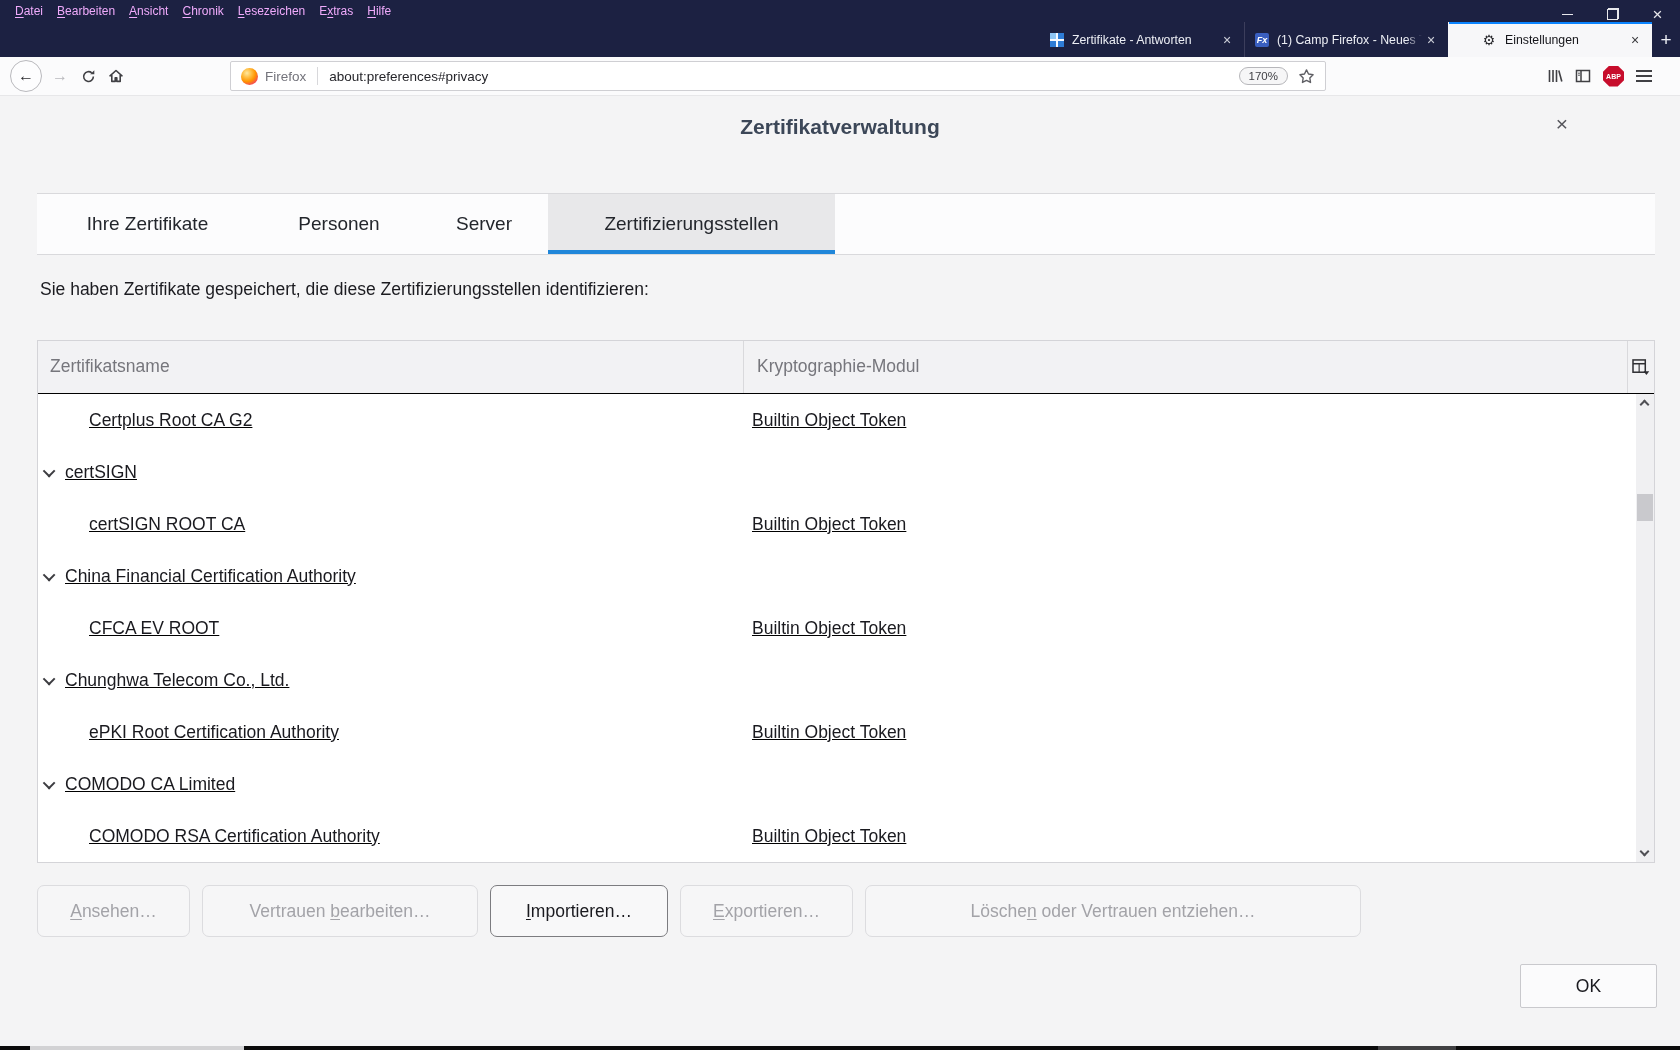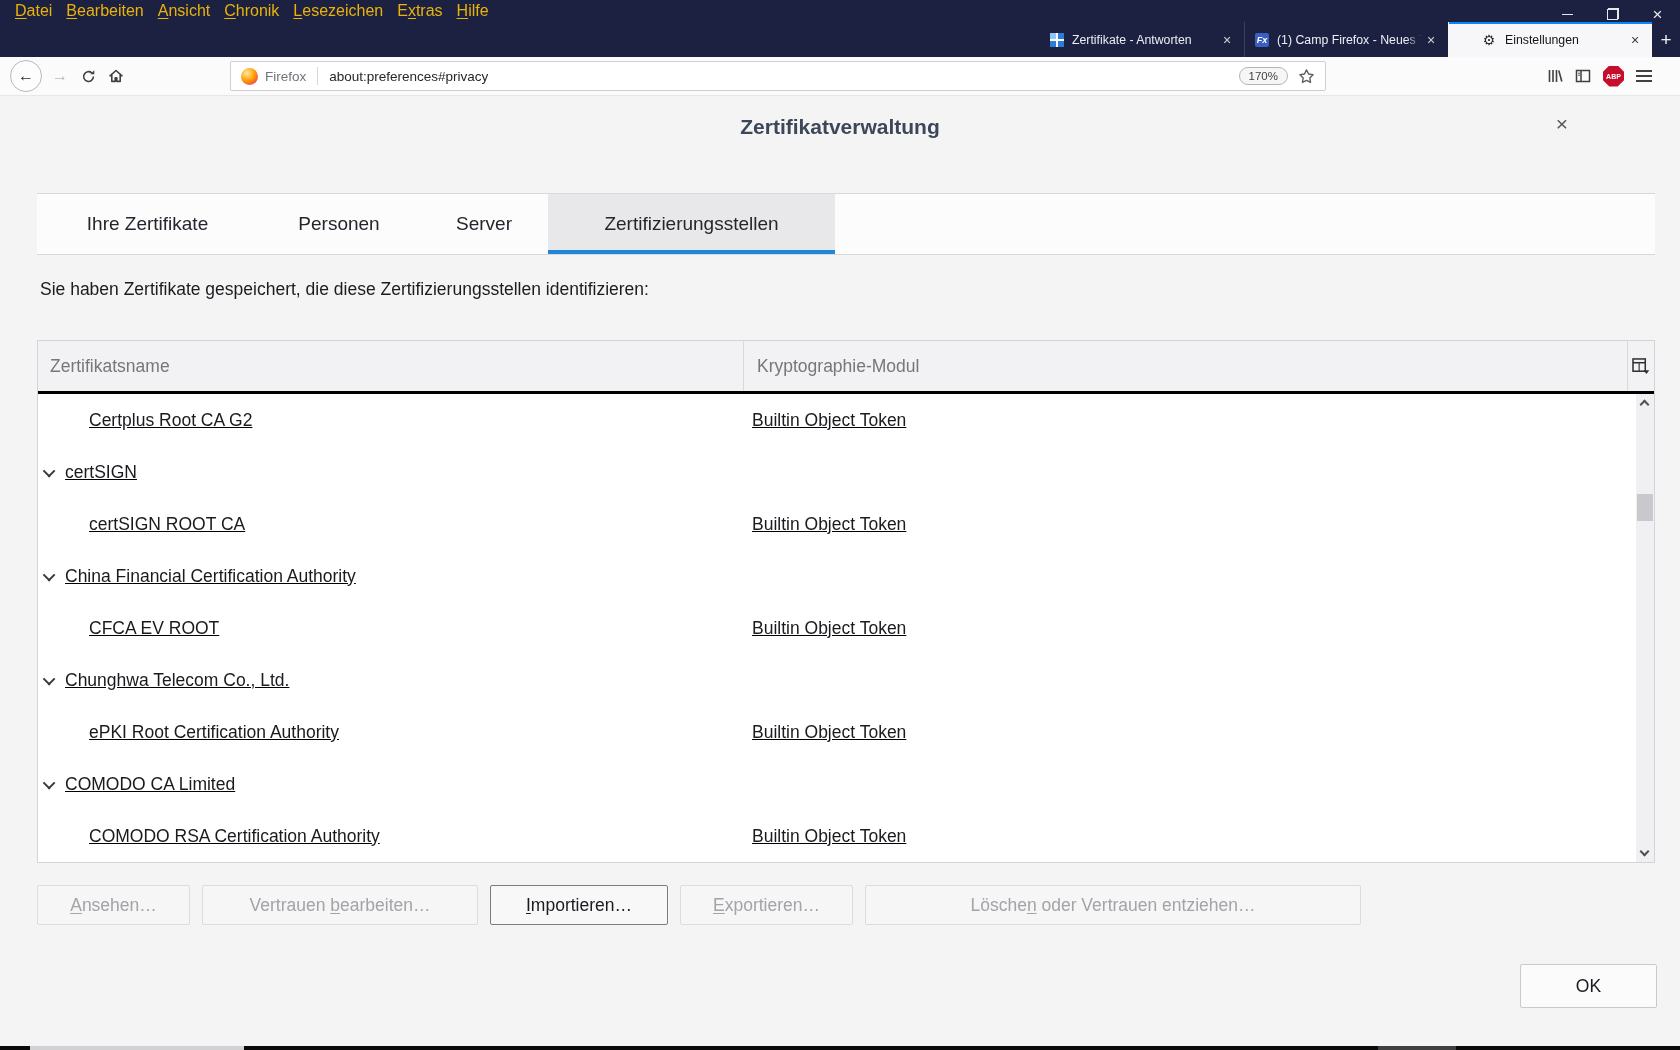--- a/index.html
+++ b/index.html
@@ -4,21 +4,21 @@
 <style>
   * { box-sizing: border-box; margin: 0; padding: 0; }
   html, body { width: 1680px; height: 1050px; overflow: hidden; }
   body { font-family: "Liberation Sans", "DejaVu Sans", sans-serif; background: #f4f4f5; position: relative; }
   u { text-decoration: underline; text-underline-offset: 2px; text-decoration-thickness: 1px; }
 
   
   .titlebar { position: absolute; top: 0; left: 0; width: 1680px; height: 57px; background: #1c2142; }
   .menubar { position: relative; height: 22px; display: flex; align-items: center; padding-left: 8px; }
   .menu-items { display: flex; }
-  .menu-item { color: #eab308; font-size: 16px; padding: 0 7px; line-height: 22px; cursor: default; }
+  .menu-item { color: #f0abfc; font-size: 12px; padding: 0 7px; line-height: 22px; cursor: default; }
   .win-controls { position: absolute; right: 0; top: 0; height: 28px; display: flex; }
   .wc { width: 45px; height: 28px; display: flex; align-items: center; justify-content: center; }
   .ic-min { width: 11px; height: 1px; background: #e8e8ec; display: inline-block; }
   .ic-restore { position: relative; width: 12px; height: 12px; display: inline-block; }
   .ic-restore::before { content: ""; position: absolute; top: 0; right: 0; width: 9px; height: 9px; border: 1px solid #e8e8ec; }
   .ic-restore::after { content: ""; position: absolute; bottom: 0; left: 0; width: 9px; height: 9px; border: 1px solid #e8e8ec; background: #1c2142; }
   .ic-close { color: #e8e8ec; font-size: 17px; line-height: 1; }
   .ic-close::before { content: "\00D7"; }
 
   
@@ -77,40 +77,40 @@
   .ct-tab { height: 100%; display: flex; align-items: center; justify-content: center; font-size: 19px; color: #23262c; cursor: default; }
   .ct-tab:nth-child(1) { width: 221px; }
   .ct-tab:nth-child(2) { width: 162px; }
   .ct-tab:nth-child(3) { width: 128px; }
   .ct-tab:nth-child(4) { width: 287px; }
   .ct-tab.active { background: #e8e8ea; box-shadow: inset 0 -4px 0 #2086d9; }
 
   .intro { position: absolute; top: 183px; left: 40px; font-size: 17.5px; color: #1b1b20; }
 
   .cert-table { position: absolute; top: 244px; left: 37px; width: 1618px; height: 523px; background: #fff; border: 1px solid #d4d4d8; }
-  .thead { height: 53px; background: #f2f2f4; border-bottom: 3px solid #000000; display: flex; align-items: stretch; }
+  .thead { height: 53px; background: #f2f2f4; border-bottom: 1px solid #000000; display: flex; align-items: stretch; }
   .th { font-size: 17.5px; color: #76767c; line-height: 51px; white-space: nowrap; }
   .th.name { width: 706px; padding-left: 12px; border-right: 1px solid #d9d9dc; }
   .th.module { flex: 1; padding-left: 13px; }
   .th-picker { width: 27px; border-left: 1px solid #d9d9dc; display: flex; align-items: center; justify-content: center; }
   .tbody { position: relative; height: 468px; overflow: hidden; text-decoration: underline; }
   .row { display: flex; height: 52px; align-items: center; font-size: 17.5px; color: #1a1a1f; }
   .cell-name { width: 706px; display: flex; align-items: center; white-space: nowrap; }
   .row.leaf .cell-name { padding-left: 51px; }
   .row.group .cell-name { padding-left: 8px; }
   .chev { width: 9px; height: 9px; border-left: 2px solid #3c3c40; border-bottom: 2px solid #3c3c40; transform: rotate(-45deg) translateY(-2px); display: inline-block; margin-right: 10px; flex: none; }
   .cell-module { flex: 1; padding-left: 8px; white-space: nowrap; }
   .vscroll { position: absolute; top: 0; right: 0; bottom: 0; width: 18px; background: #f0f0f2; }
   .schev { position: absolute; left: 5px; width: 7px; height: 7px; border-left: 2px solid #505055; border-bottom: 2px solid #505055; }
   .schev.up { top: 7px; transform: rotate(135deg); }
   .schev.down { bottom: 7px; transform: rotate(-45deg); }
   .thumb { position: absolute; left: 1px; top: 100px; width: 16px; height: 27px; background: #c9c9cd; }
 
   .actions { position: absolute; top: 789px; left: 37px; display: flex; gap: 12px; }
-  .act { height: 40px; font-family: inherit; font-size: 17.5px; background: #f6f6f7; border: 1px solid #dcdcdf; border-radius: 2px; color: #a3a3a8; }
+  .act { height: 52px; font-family: inherit; font-size: 17.5px; background: #f6f6f7; border: 1px solid #dcdcdf; border-radius: 7px; color: #a3a3a8; }
   .act.enabled { color: #1a1a1f; border-color: #7c7c80; background: #f8f8f9; }
   .actions .act:nth-child(1) { width: 153px; }
   .actions .act:nth-child(2) { width: 276px; text-align: center; }
   .actions .act:nth-child(3) { width: 178px; }
   .actions .act:nth-child(4) { width: 173px; }
   .actions .act:nth-child(5) { width: 496px; }
 
   .ok-btn { position: absolute; top: 868px; left: 1520px; width: 137px; height: 44px; font-family: inherit; font-size: 17.5px; color: #1a1a1f; background: #fbfbfc; border: 1px solid #c9c9cd; border-radius: 2px; }
 
   .bottom-strip { position: absolute; left: 0; bottom: 0; width: 1680px; height: 4px; background: #0b0b0b; }

